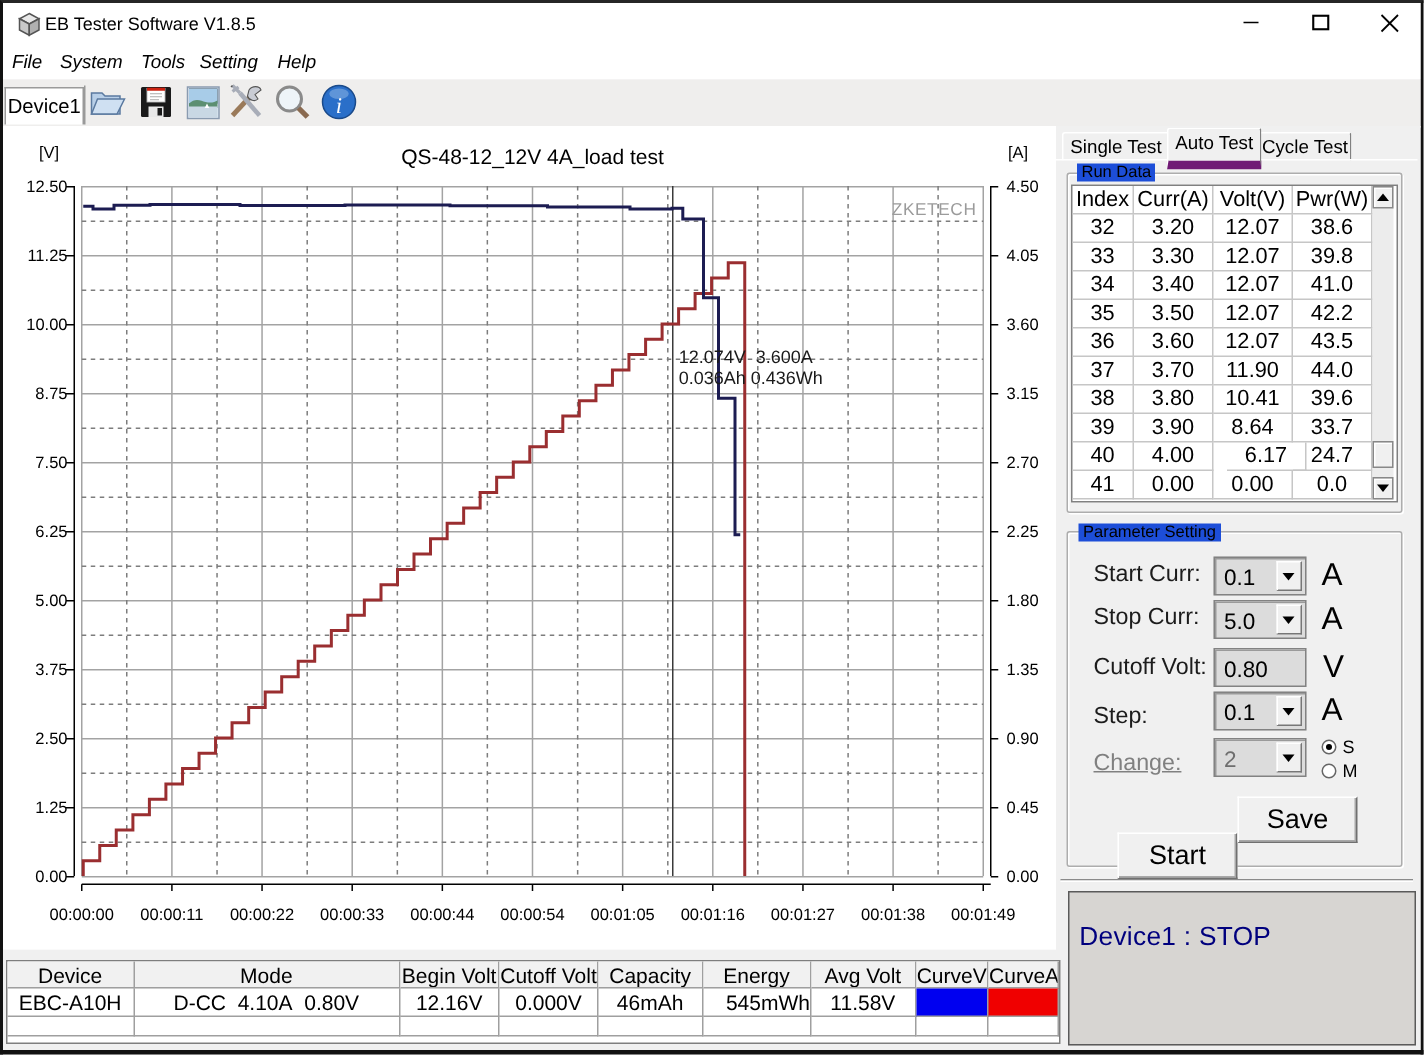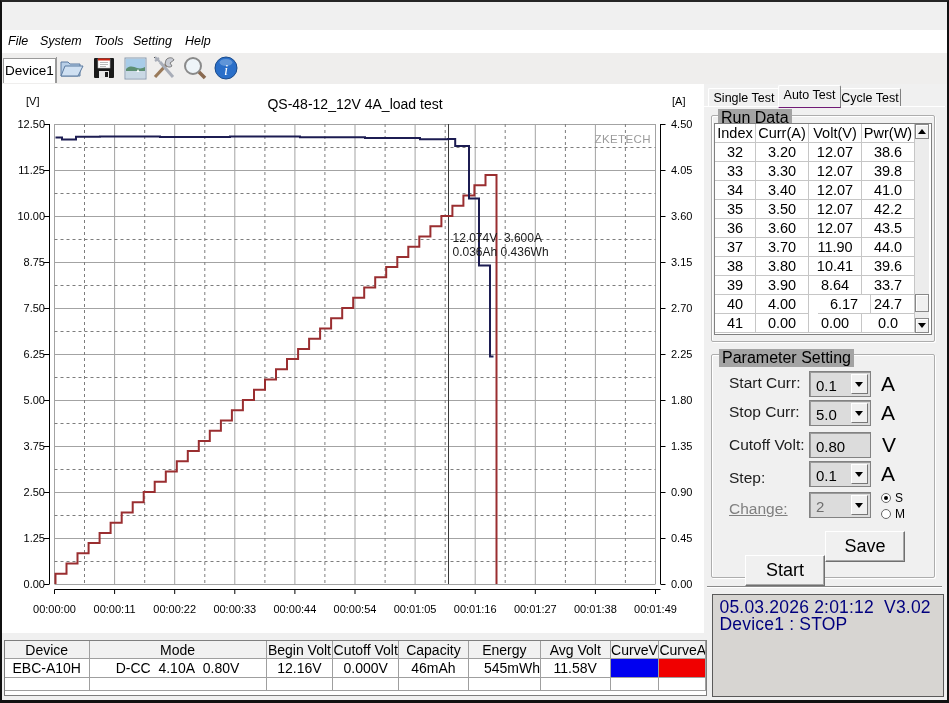--- a/index.html
+++ b/index.html
@@ -17,21 +17,21 @@
 #toolbar{left:0;top:51px;width:945px;height:31px;background:#efeeed;border-bottom:1px solid #e2e2e2;}
 #dev1{left:1px;top:5px;width:51px;height:24px;background:#fff;border:1px solid #9a9a9a;border-bottom:none;font-size:13.5px;color:#000;text-align:center;line-height:24px;}
 #devsep{left:54px;top:4px;width:1px;height:26px;background:#999;}
 
 #chartzone{left:0;top:82px;width:702px;height:549px;background:#fff;}
 
 #rpanel{left:702px;top:82px;width:243px;height:616px;background:#f0f0f0;}
 .tab{position:absolute;font-size:12.5px;color:#000;text-align:center;background:#f0f0f0;
  border-left:1px solid #fff;border-top:1px solid #fff;border-right:1px solid #808080;border-radius:2px 2px 0 0;}
 .group{position:absolute;border:1px solid #adadad;border-radius:2px;box-shadow:1px 1px 0 #fff, inset 1px 1px 0 #fff;}
-.glabel{position:absolute;background:#a3a3a3;font-size:16px;color:#000;padding:0 3px;}
+.glabel{position:absolute;background:#1d4ed8;font-size:11px;color:#000;padding:0 3px;}
 
 #rdt{left:10px;top:39px;width:216px;height:210px;background:#fff;border:1px solid #808080;font-size:14.5px;}
 .rc{position:absolute;border-right:1px solid #c6c6c6;border-bottom:1px solid #c6c6c6;text-align:center;color:#000;box-sizing:border-box;}
 
 .sbtn{position:absolute;background:#f0f0f0;border:1px solid #888;box-shadow:inset 1px 1px 0 #fff;box-sizing:border-box;font-size:8px;text-align:center;color:#000;}
 
 .plabel{position:absolute;font-size:15.5px;color:#1c1c1c;white-space:nowrap;}
 .combo{position:absolute;width:62px;height:26px;background:#dcdcdc;border:1px solid #828282;box-shadow:inset 1px 1px 0 #9a9a9a;box-sizing:border-box;}
 .cfield{position:absolute;left:2px;top:2px;font-size:15px;color:#000;padding-left:4px;padding-top:3px;}
 .cbtn{position:absolute;right:2px;top:2px;width:17px;height:20px;background:#f0f0f0;border:1px solid #777;border-top-color:#fff;border-left-color:#fff;box-sizing:border-box;}
@@ -44,20 +44,38 @@
 
 #status{left:7.5px;top:510px;width:230px;height:101px;background:#d7d5d2;border:1px solid #5a5a5a;color:#00007e;font-size:17.5px;letter-spacing:0.2px;white-space:nowrap;}
 
 #btable{left:2px;top:638px;width:703px;height:56px;background:#fff;border:1px solid #7e7e7e;box-sizing:border-box;font-size:14px;}
 .bc{position:absolute;border-right:1px solid #9f9f9f;border-bottom:1px solid #9f9f9f;text-align:center;color:#000;box-sizing:border-box;overflow:hidden;white-space:nowrap;}
 .bh{background:#f1f1f1;}
 </style>
 </head>
 <body>
 <div id="win">
+ <div class="abs" id="titlebar">
+  <svg class="abs" style="left:9px;top:6px" width="17" height="17" viewBox="0 0 17 17">
+   <polygon points="8.5,1 15,4.5 8.5,8 2,4.5" fill="#e8e8e8" stroke="#555" stroke-width="1"></polygon>
+   <polygon points="2,4.5 8.5,8 8.5,15.5 2,12" fill="#c9c9c9" stroke="#555" stroke-width="1"></polygon>
+   <polygon points="15,4.5 8.5,8 8.5,15.5 15,12" fill="#b0b0b0" stroke="#555" stroke-width="1"></polygon>
+  </svg>
+  <span class="abs" id="titletxt">EB Tester Software V1.8.5</span>
+  <svg class="abs" style="left:826px;top:5px" width="12" height="12">
+        <line x1="1" y1="8" x2="11" y2="8" stroke="#000" stroke-width="1"></line>
+      </svg>
+  <svg class="abs" style="left:872px;top:7px" width="13" height="13">
+        <rect x="1.5" y="1.5" width="10" height="9" fill="none" stroke="#000" stroke-width="1.4"></rect>
+      </svg>
+  <svg class="abs" style="left:918px;top:7px" width="13" height="13">
+        <line x1="1" y1="1" x2="12" y2="12" stroke="#000" stroke-width="1.2"></line>
+        <line x1="12" y1="1" x2="1" y2="12" stroke="#000" stroke-width="1.2"></line>
+      </svg>
+ </div>
  <div class="abs" id="menubar">
   <span class="mi" style="left:6px">File</span>
   <span class="mi" style="left:38px">System</span>
   <span class="mi" style="left:92px">Tools</span>
   <span class="mi" style="left:131px">Setting</span>
   <span class="mi" style="left:183px">Help</span>
  </div>
  <div class="abs" id="toolbar">
   <div class="abs" id="dev1">Device1</div>
   <div class="abs" id="devsep"></div>
@@ -149,21 +167,21 @@
 <path d="M446.5,40V500" stroke="#3a3a3a" stroke-width="1"></path>
 <path d="M53.5,500.0V489.8H64.5V479.6H75.5V469.3H86.6V459.1H97.6V448.9H108.6V438.7H119.7V428.4H130.7V418.2H141.7V408.0H152.7V397.8H163.8V387.6H174.8V377.3H185.8V367.1H196.8V356.9H207.8V346.7H218.9V336.4H229.9V326.2H240.9V316.0H252.0V305.8H263.0V295.6H274.0V285.3H285.0V275.1H296.1V264.9H307.1V254.7H318.1V244.4H329.1V234.2H340.2V224.0H351.2V213.8H362.2V203.6H373.2V193.3H384.2V183.1H395.3V172.9H406.3V162.7H417.3V152.4H428.4V142.2H439.4V132.0H450.4V121.8H461.4V111.6H472.4V101.3H483.5V91.1H494.5V500" stroke="#9a2e30" fill="none" stroke-width="2" stroke-linejoin="miter"></path>
 <path d="M53.5,53.5H60V55.4H74V52.8H98V52.4H158V53H228V52.6H298V53.2H363V54H418V55.3H446V54.9H453.2V62H467V114.5H477V181.5H488V272.5H491.5" stroke="#1c1c52" fill="none" stroke-width="2" stroke-linejoin="miter"></path>
 <text x="450.5" y="158" font-size="12" fill="#1a1a1a">12.074V&nbsp;&nbsp;3.600A</text>
 <text x="450.5" y="172" font-size="12" fill="#1a1a1a">0.036Ah 0.436Wh</text>
 </svg>
  </div>
  <div class="abs" id="rpanel">
 
   <div class="tab" style="left:4px;top:4px;width:70px;height:18px;line-height:18px;">Single Test</div>
-  <div class="tab" style="left:74px;top:1px;width:61px;height:21px;line-height:19px;border-bottom:1px solid #701a75;z-index:2;">Auto Test</div>
+  <div class="tab" style="left:74px;top:1px;width:61px;height:21px;line-height:19px;border-bottom:6px solid #701a75;z-index:2;">Auto Test</div>
   <div class="tab" style="left:135px;top:4px;width:60px;height:18px;line-height:18px;">Cycle Test</div>
   <div class="abs" style="left:0;top:22px;width:241px;height:1px;background:#fff;z-index:1;"></div>
 
   <div class="group" style="left:7px;top:31px;width:222px;height:225px;"></div>
   <div class="glabel" style="left:14px;top:25px;">Run Data</div>
   <div class="abs" id="rdt">
 <div class="rc" style="left:0px;top:0;width:41px;height:19px;line-height:19px;">Index</div>
 <div class="rc" style="left:41px;top:0;width:53px;height:19px;line-height:19px;">Curr(A)</div>
 <div class="rc" style="left:94px;top:0;width:53px;height:19px;line-height:19px;">Volt(V)</div>
 <div class="rc" style="left:147px;top:0;width:53px;height:19px;line-height:19px;">Pwr(W)</div>
@@ -263,21 +281,20 @@
 <div class="radio" style="left:177px;top:425px;"></div>
 <div class="rlab" style="left:191px;top:423px;">M</div>
 <div class="btn" style="left:41px;top:447px;margin-top:24px;">Start</div>
 <div class="btn" style="left:121px;top:447px;">Save</div>
   </div>
 
   <div class="abs" style="left:3px;top:502px;width:235px;height:1px;background:#8a8a8a;"></div>
   <div class="abs" style="left:3px;top:503px;width:235px;height:1px;background:#fff;"></div>
 
   <div class="abs" id="status">
-   <div class="abs" style="left:7px;top:2px;">05.03.2026 2:01:12&nbsp; V3.02</div>
    <div class="abs" style="left:7px;top:19px;">Device1 : STOP</div>
   </div>
  </div>
  <div class="abs" id="btable">
 <div class="bc bh" style="left:0.0px;top:0;width:84.5px;height:18px;line-height:18px;">Device</div>
 <div class="bc bh" style="left:84.5px;top:0;width:177.1px;height:18px;line-height:18px;">Mode</div>
 <div class="bc bh" style="left:261.6px;top:0;width:66.7px;height:18px;line-height:18px;">Begin Volt</div>
 <div class="bc bh" style="left:328.3px;top:0;width:65.8px;height:18px;line-height:18px;">Cutoff Volt</div>
 <div class="bc bh" style="left:394.1px;top:0;width:69.6px;height:18px;line-height:18px;">Capacity</div>
 <div class="bc bh" style="left:463.7px;top:0;width:72.3px;height:18px;line-height:18px;">Energy</div>

